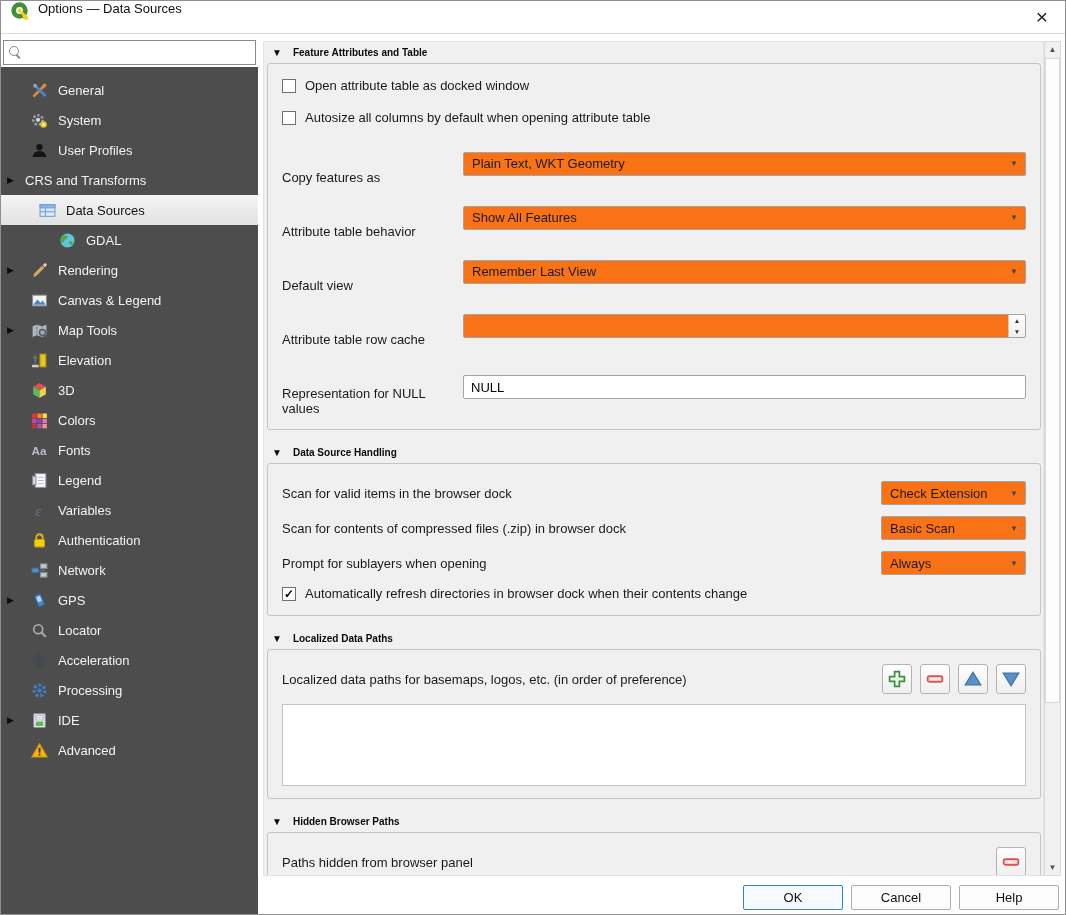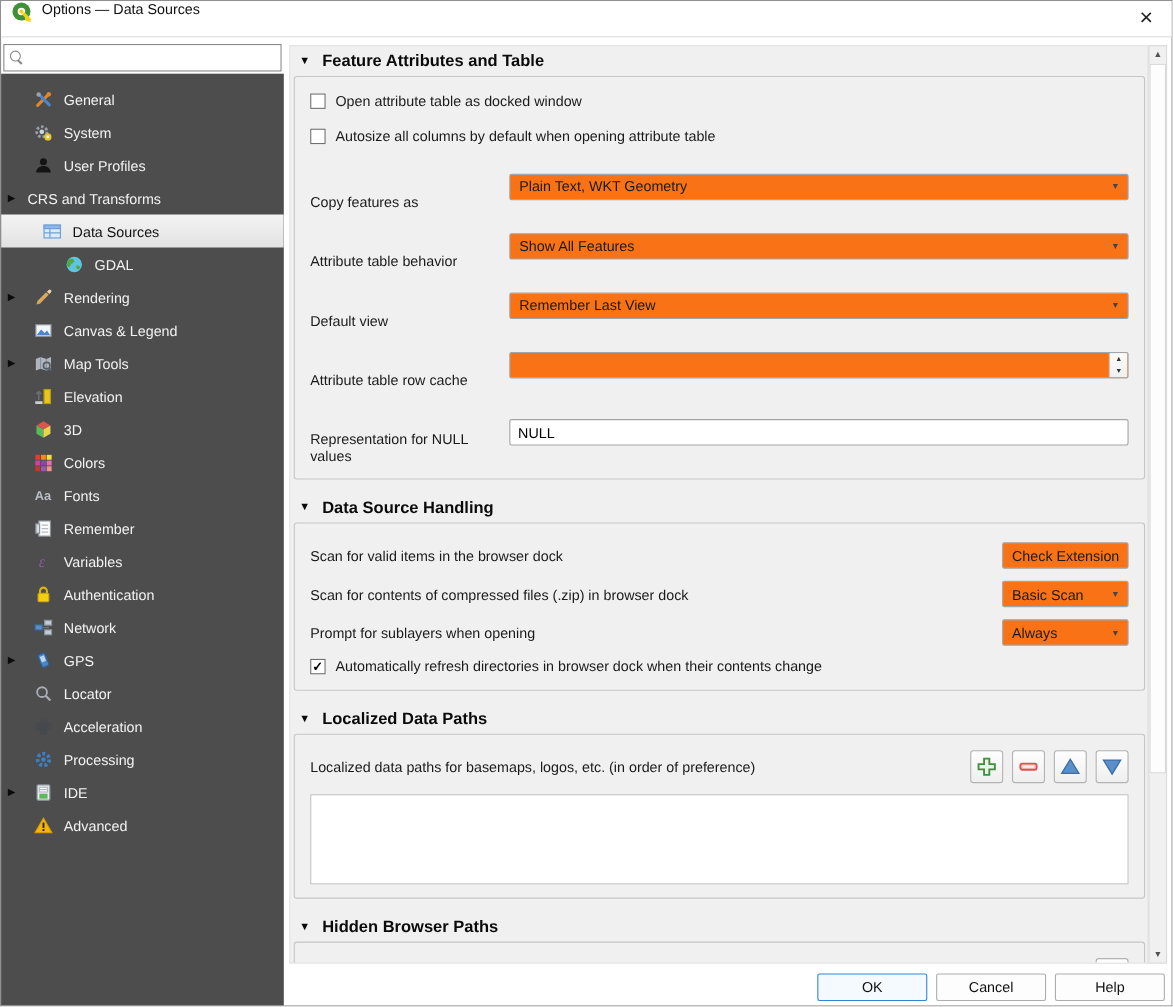--- a/index.html
+++ b/index.html
@@ -26,21 +26,21 @@
   .nav-item .expander { width: 16px; flex-shrink: 0; font-size: 9px; color: #0b0b0b; text-align: left; }
   .nav-item .indent { flex-shrink: 0; }
   .nav-item .nicon { width: 17px; height: 17px; flex-shrink: 0; margin-right: 10px; }
   .nav-item .nicon svg { width: 100%; height: 100%; display: block; }
   .nav-item .nlabel { white-space: nowrap; }
 
   
   .content { position: absolute; left: 262px; top: 40px; width: 781px; height: 835px; background: #f0f0f0; overflow: hidden; border: 1px solid #e3e3e3; }
   .section-header { display: flex; align-items: center; gap: 11px; padding: 5px 0 4px 8px; }
   .section-header .tri { font-size: 10px; color: #0a0a0a; cursor: pointer; }
-  .section-header .stitle { font-weight: bold; font-size: 15px; color: #0a0a0a; }
+  .section-header .stitle { font-weight: bold; font-size: 10px; color: #0a0a0a; }
   .groupbox { border: 1px solid #c5c5c5; border-radius: 3px; margin: 1px 2px 12px 3px; padding: 14px 14px 12px 14px; }
 
   .check-row { display: flex; align-items: center; gap: 9px; margin-bottom: 17px; }
   .check-row:last-child { margin-bottom: 2px; }
   .checkbox { width: 14px; height: 14px; background: #fff; border: 1px solid #707070; flex-shrink: 0; font-size: 12px; font-weight: bold; line-height: 12px; text-align: center; color: #000; cursor: pointer; }
 
   .form-row { display: flex; align-items: center; margin-bottom: 11px; }
   .form-row:last-child { margin-bottom: 1px; }
   .flabel { width: 181px; flex-shrink: 0; margin-top: 28px; }
   .control { height: 24px; border: 1px solid #a5a5a5; border-radius: 2px; background: #f97316; display: flex; align-items: center; overflow: hidden; }
@@ -51,21 +51,21 @@
 
   .spin { flex: 1; }
   .spin .stext { flex: 1; padding: 0 8px; margin-top: 40px; }
   .spin .sarrows { width: 17px; height: 100%; border-left: 1px solid #c9c9c9; background: linear-gradient(#fdfdfd,#f0f0f0); display: flex; flex-direction: column; }
   .spin .sarrows span { flex: 1; font-size: 6.5px; color: #333; text-align: center; line-height: 11px; cursor: pointer; }
 
   .text-input { flex: 1; height: 24px; border: 1px solid #a5a5a5; border-radius: 2px; background: #fff; padding: 0 7px; font-family: "Liberation Sans", sans-serif; font-size: 13px; outline: none; }
 
   .form-row2 { display: flex; align-items: center; margin-bottom: 11px; }
   .form-row2 .flabel2 { flex: 1; }
-  .combo-sm { width: 115px; flex-shrink: 0; }
+  .combo-sm { width: 145px; flex-shrink: 0; }
 
   .paths-header { display: flex; align-items: center; margin-bottom: 10px; }
   .paths-header .plabel { flex: 1; }
   .tool-btn { width: 30px; height: 30px; border: 1px solid #b3b3b3; border-radius: 3px; background: linear-gradient(#fefefe,#efefef); margin-left: 8px; display: flex; align-items: center; justify-content: center; cursor: pointer; flex-shrink: 0; }
   .tool-btn svg { width: 20px; height: 20px; display: block; }
   .list-box { width: 100%; background: #fff; border: 1px solid #c3c3c3; }
   .list-box.lb1 { height: 82px; }
   .list-box.lb2 { height: 96px; }
   .groupbox.last { margin-bottom: 0; }
 
@@ -265,21 +265,21 @@
         <span class="indent" style="width: 8px;"></span>
         <span class="nicon">
           <svg viewBox="0 0 16 16">
             <rect x="4" y="1.5" width="10" height="13" fill="#fbfbfb" stroke="#8a9099"></rect>
             <rect x="1.5" y="4" width="3.2" height="8" fill="#d7dade" stroke="#8a9099"></rect>
             <line x1="6.5" y1="5" x2="12" y2="5" stroke="#b5bac0"></line>
             <line x1="6.5" y1="8" x2="12" y2="8" stroke="#b5bac0"></line>
             <line x1="6.5" y1="11" x2="12" y2="11" stroke="#b5bac0"></line>
           </svg>
         </span>
-        <span class="nlabel">Remember</span>
+        <span class="nlabel">Legend</span>
       </div>
       <div class="nav-item">
         <span class="expander"></span>
         <span class="indent" style="width: 8px;"></span>
         <span class="nicon">
           <svg viewBox="0 0 16 16">
             <text x="4" y="13" font-family="Liberation Serif, serif" font-size="14" font-style="italic" fill="#8a5a9e">ε</text>
           </svg>
         </span>
         <span class="nlabel">Variables</span>

